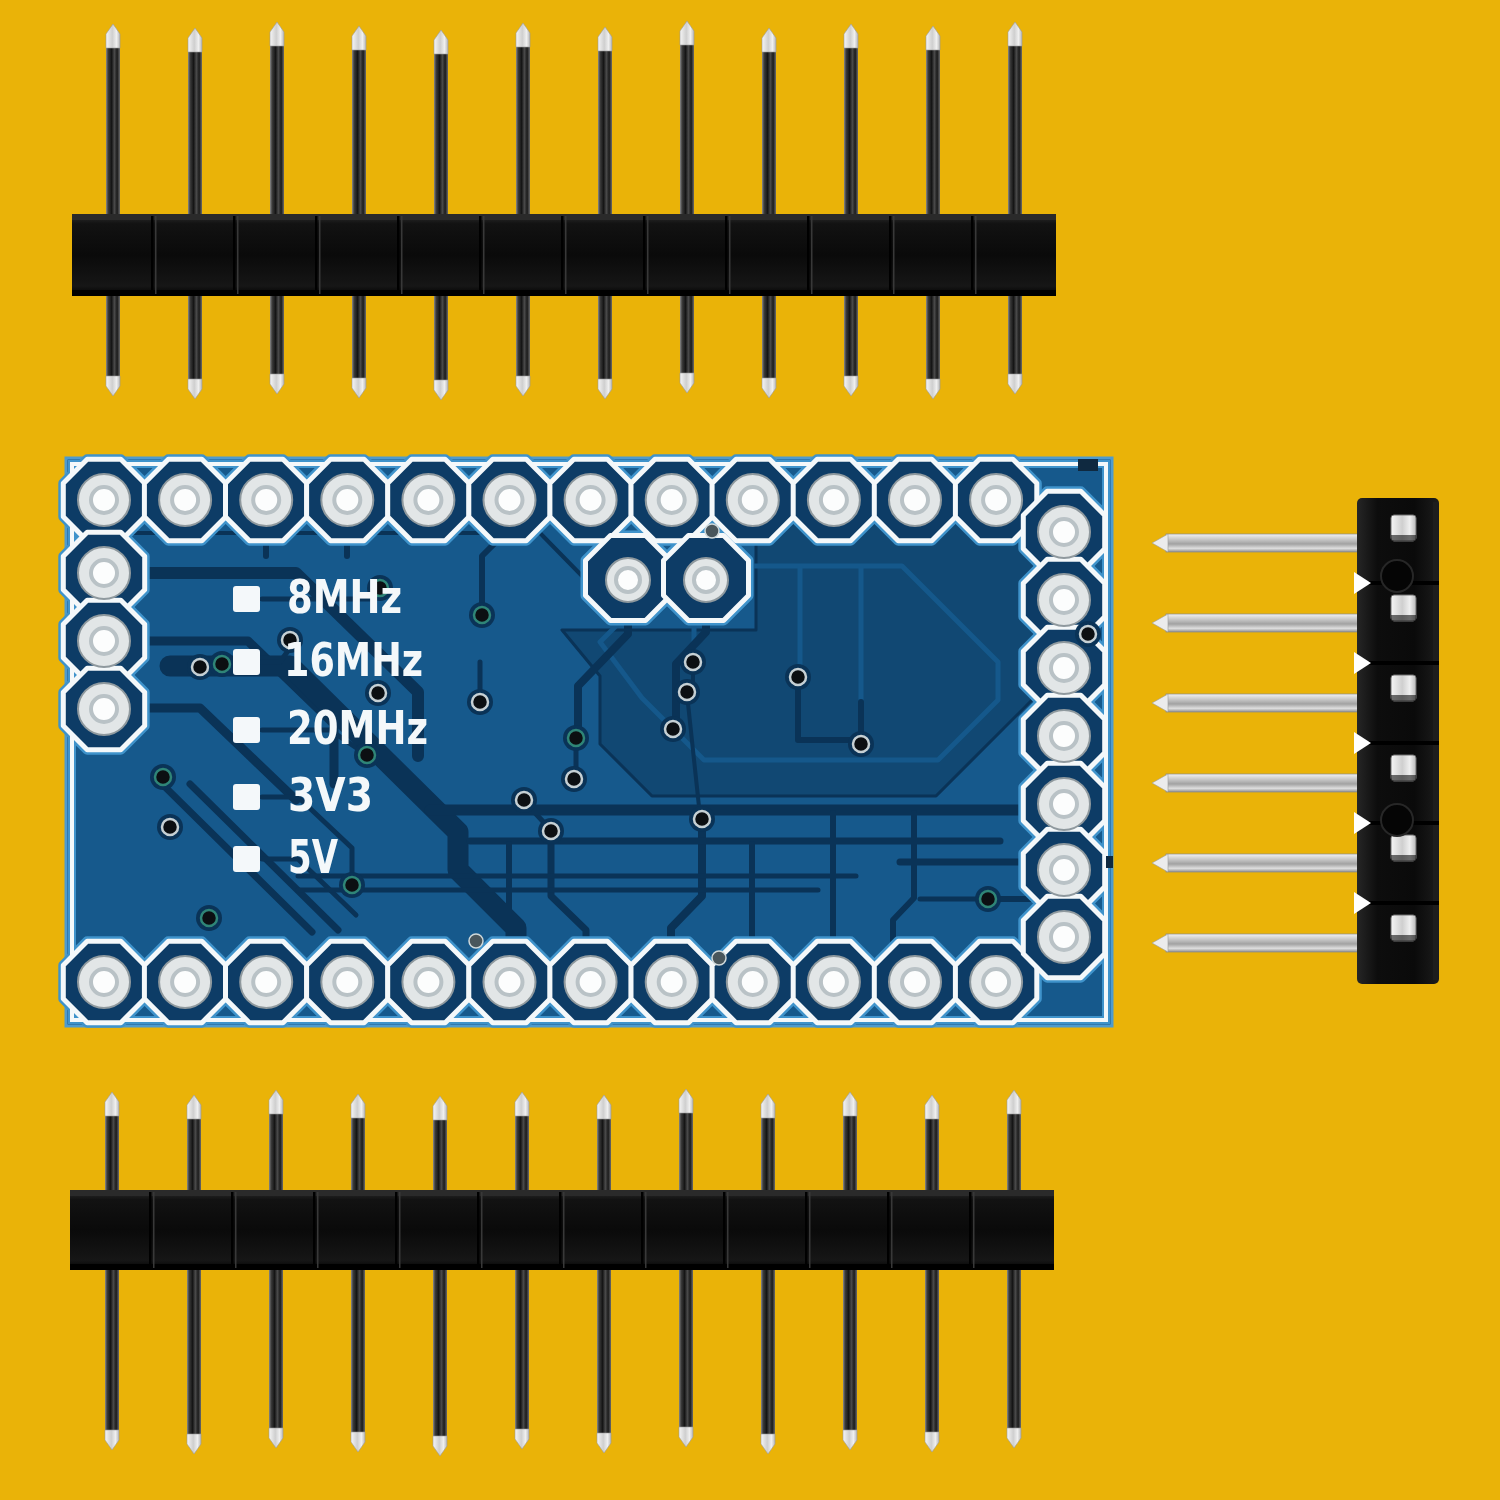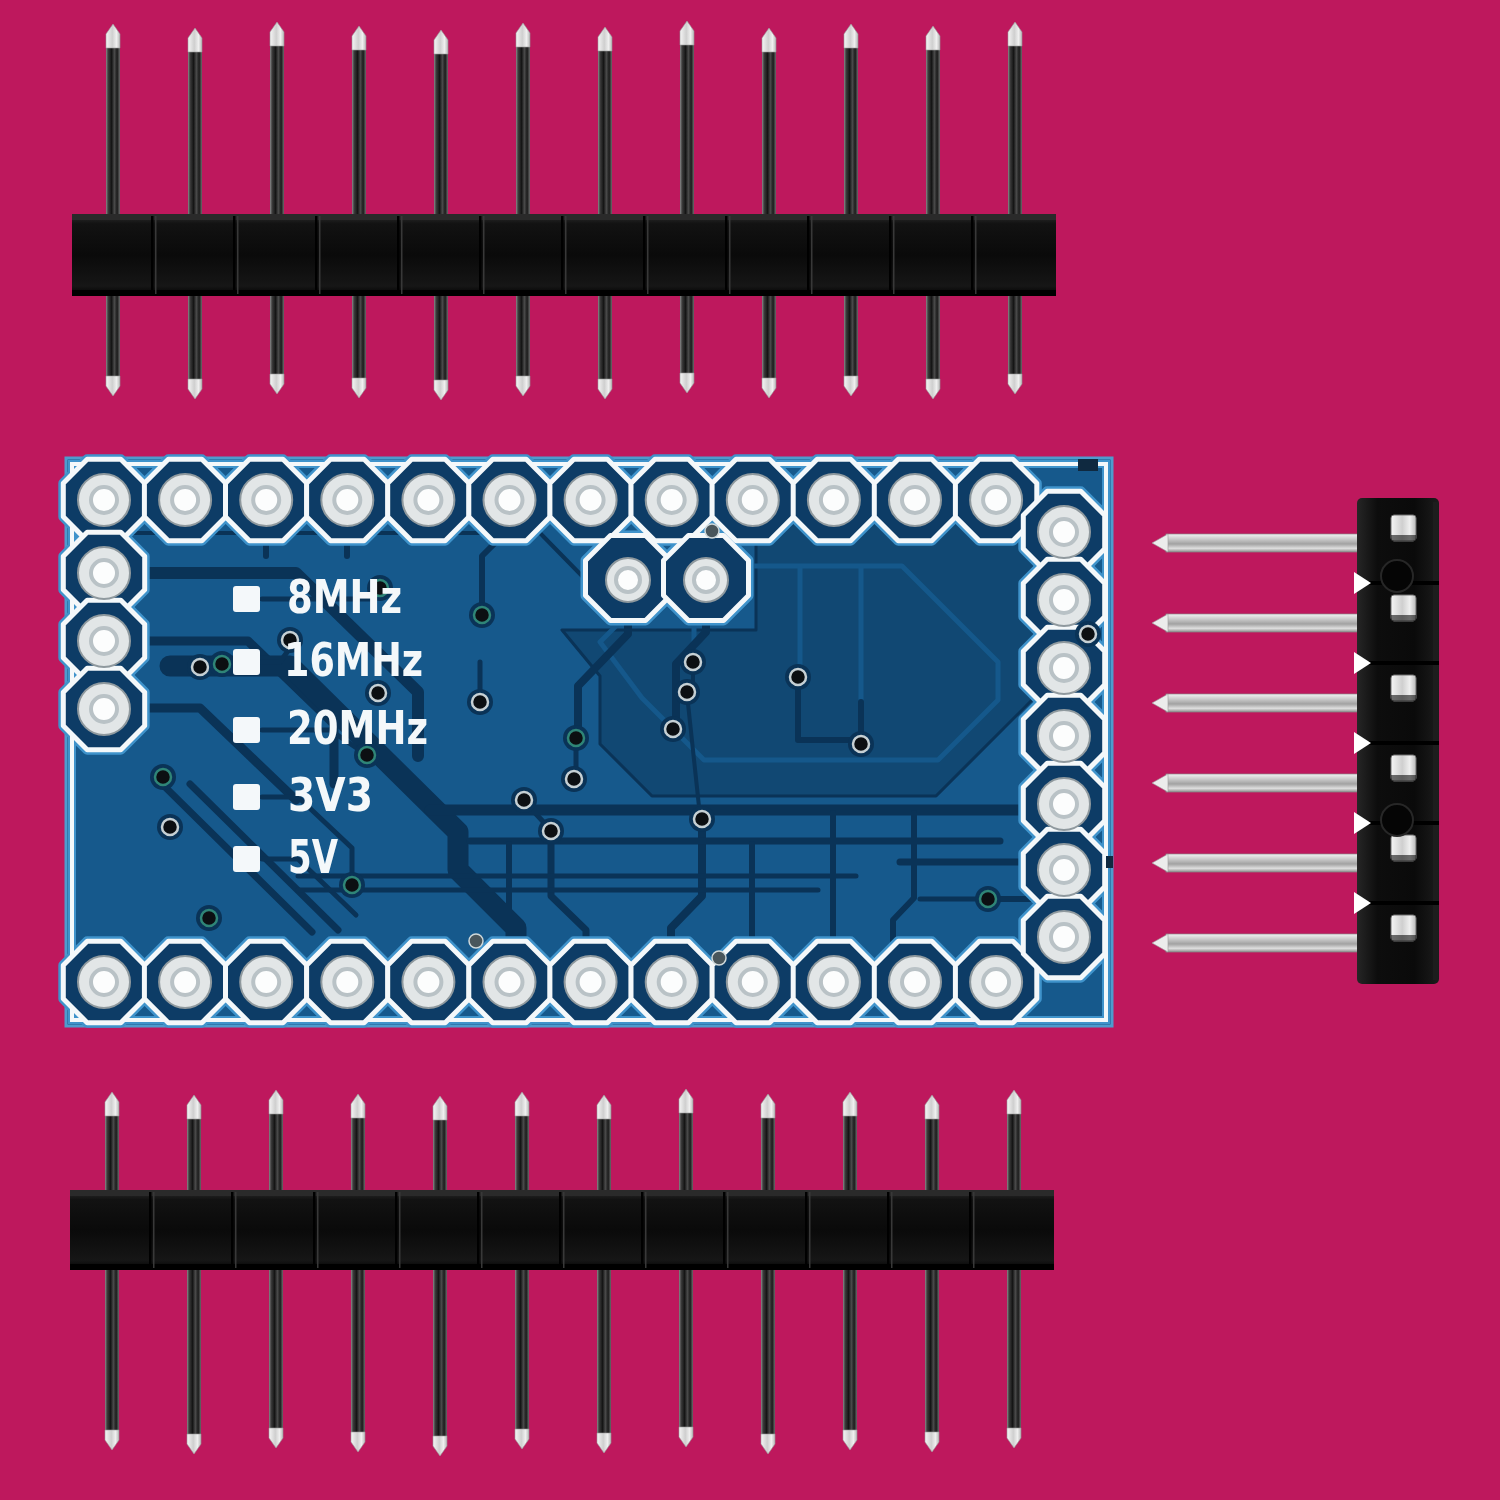--- a/index.html
+++ b/index.html
@@ -1,16 +1,16 @@
 <!DOCTYPE html>
 <html><head>
 <meta charset="utf-8">
 <style>
   html,body{margin:0;padding:0;background:#ffffff;}
-  .stage{position:relative;width:1500px;height:1500px;background:#be185d;overflow:hidden;
+  .stage{position:relative;width:1500px;height:1500px;background:#eab308;overflow:hidden;
          font-family:"DejaVu Sans",sans-serif;}
   .scene-svg{position:absolute;left:0;top:0;}
   text.silk{font-family:"DejaVu Sans",sans-serif;font-weight:700;fill:#f4f8fa;}
 </style>
 </head>
 <body>
 
 <div class="stage">
   <svg id="scene" class="scene-svg" width="1500" height="1500" viewBox="0 0 1500 1500">
     <defs>

